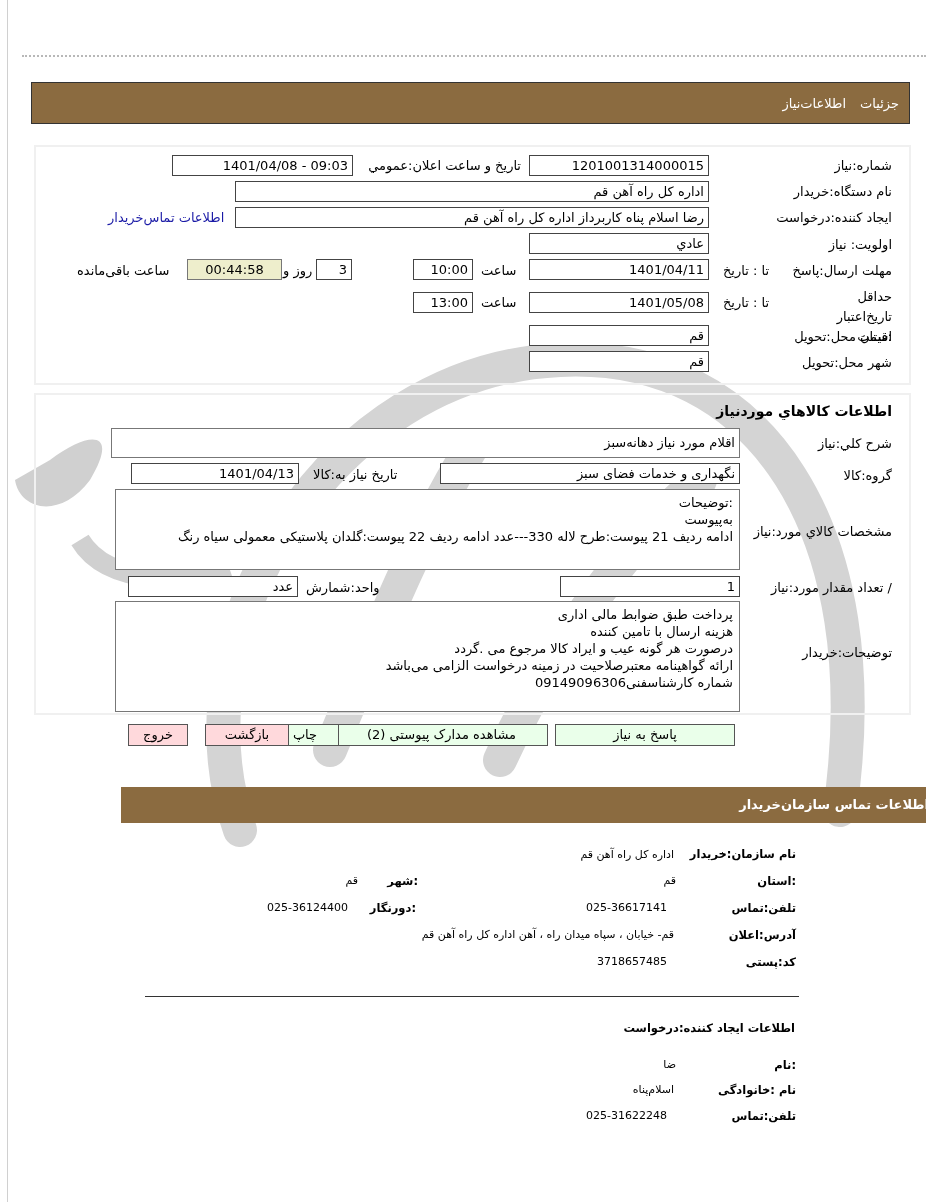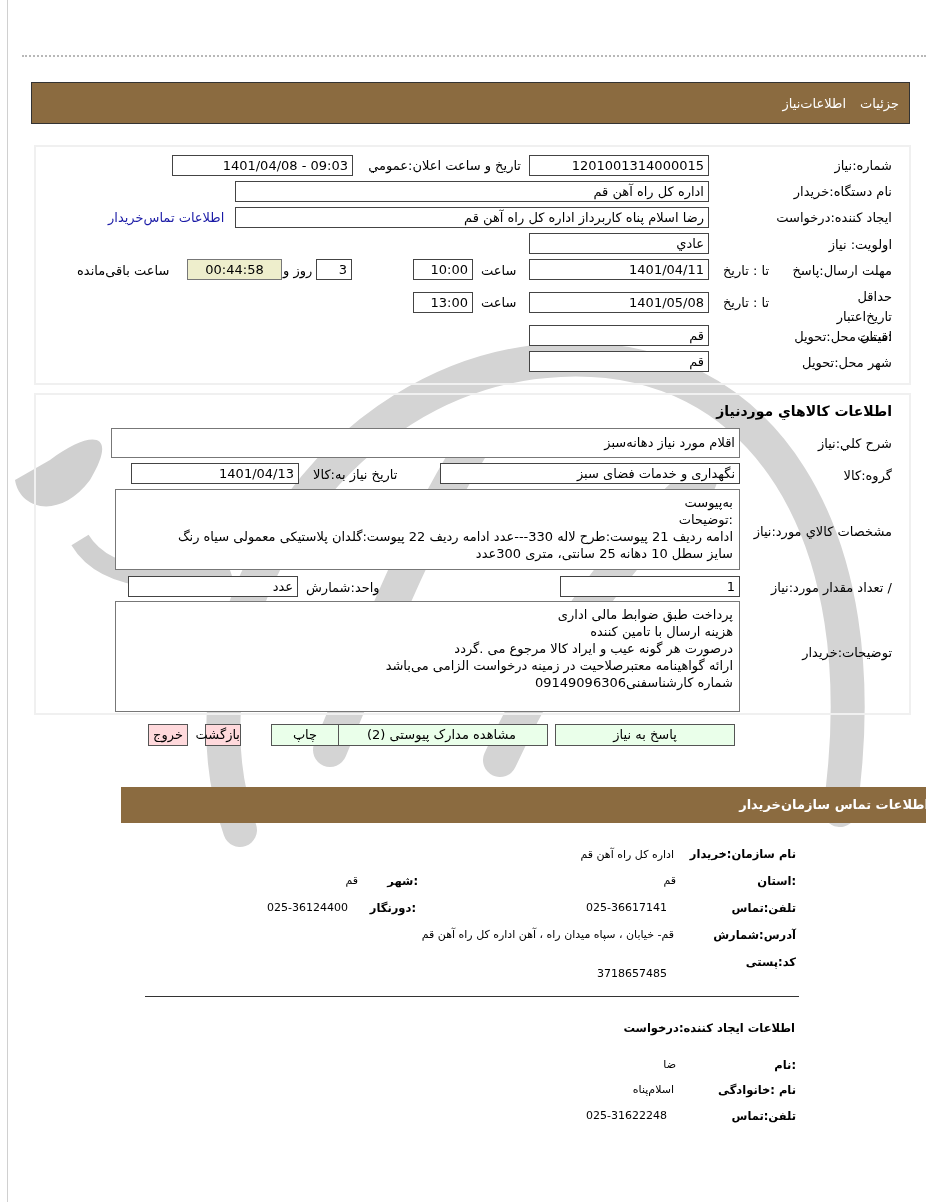--- a/index.html
+++ b/index.html
@@ -107,66 +107,65 @@
 <div class="lbl" style="right:34px; top:436px;">شرح کلي:نیاز</div>
 <div class="fld" style="left:111px; top:428px; width:629px; height:30px; line-height:28px; border-color:#777;">اقلام مورد نیاز دهانه‌سبز</div>
 
 <div class="lbl" style="right:34px; top:468px;">گروه:کالا</div>
 <div class="fld" style="left:440px; top:463px; width:300px;">نگهداری و خدمات فضای سبز</div>
 <div class="lbl" style="left:313px; top:467px;">تاریخ نیاز به:کالا</div>
 <div class="fld ltr" style="left:131px; top:463px; width:168px;">1401/04/13</div>
 
 <div class="lbl" style="right:34px; top:524px;">مشخصات کالاي مورد:نیاز</div>
 <div class="box" style="left:115px; top:489px; width:625px; height:81px;">
+  <div>:توضیحات</div>
   <div>به‌پیوست</div>
-  <div>:توضیحات</div>
   <div>ادامه ردیف 21 پیوست:طرح لاله 330---عدد ادامه ردیف 22 پیوست:گلدان پلاستیکی معمولی سیاه رنگ</div>
-  <div>سایز سطل 10  دهانه 25 سانتی، متری 300عدد</div>
 </div>
 
 <div class="lbl" style="right:34px; top:580px;">/ تعداد مقدار مورد:نیاز</div>
 <div class="fld ltr" style="left:560px; top:576px; width:180px;">1</div>
 <div class="lbl" style="left:306px; top:580px;">واحد:شمارش</div>
 <div class="fld" style="left:128px; top:576px; width:170px;">عدد</div>
 
 <div class="lbl" style="right:34px; top:645px;">توضیحات:خریدار</div>
 <div class="box" style="left:115px; top:601px; width:625px; height:111px;">
   <div>پرداخت طبق ضوابط مالی اداری</div>
   <div> هزینه ارسال با تامین کننده</div>
   <div>درصورت هر گونه عیب و ایراد کالا مرجوع می .گردد</div>
   <div>ارائه گواهینامه معتبرصلاحیت در زمینه درخواست الزامی می‌باشد</div>
   <div>شماره کارشناسفنی09149096306</div>
 </div>
 
 <div class="btn g" style="left:555px; width:180px;">پاسخ به نیاز</div>
 <div class="btn g" style="left:335px; width:213px;">مشاهده مدارک پیوستی (2)</div>
 <div class="btn g" style="left:271px; width:68px;">چاپ</div>
-<div class="btn r" style="left:205px; width:36px;">بازگشت</div>
-<div class="btn r" style="left:148px; width:40px;">خروج</div>
+<div class="btn r" style="left:205px; width:84px;">بازگشت</div>
+<div class="btn r" style="left:128px; width:60px;">خروج</div>
 
 <div class="band">اطلاعات  تماس سازمان‌خریدار</div>
 
 <div class="cl" style="right:130px; top:847px;">نام سازمان:خریدار</div>
 <div class="cv" style="right:252px; top:848px;">اداره کل راه آهن قم</div>
 
 <div class="cl" style="right:130px; top:874px;">:استان</div>
 <div class="cv" style="right:250px; top:874px;">قم</div>
 <div class="cl" style="right:508px; top:874px;">:شهر</div>
 <div class="cv" style="right:568px; top:874px;">قم</div>
 
 <div class="cl" style="right:130px; top:901px;">تلفن:تماس</div>
 <div class="cv ltr" style="right:259px; top:901px;">025-36617141</div>
 <div class="cl" style="right:510px; top:901px;">:دورنگار</div>
 <div class="cv ltr" style="right:578px; top:901px;">025-36124400</div>
 
-<div class="cl" style="right:130px; top:928px;">آدرس:شمارش</div>
+<div class="cl" style="right:130px; top:928px;">آدرس:اعلان</div>
 <div class="cv" style="right:252px; top:928px;margin-left:12px;">قم- خیابان ، سپاه میدان راه ، آهن اداره کل راه آهن قم</div>
 
 <div class="cl" style="right:130px; top:955px;">کد:پستی</div>
-<div class="cv ltr" style="right:259px; top:955px;margin-top:12px;">3718657485</div>
+<div class="cv ltr" style="right:259px; top:955px;">3718657485</div>
 
 <div class="hr"></div>
 
 <div class="cl" style="right:131px; top:1021px;">اطلاعات  ایجاد کننده:درخواست</div>
 <div class="cl" style="right:130px; top:1058px;">:نام</div>
 <div class="cv" style="right:250px; top:1058px;">ضا</div>
 <div class="cl" style="right:130px; top:1083px;">نام :خانوادگی</div>
 <div class="cv" style="right:252px; top:1083px;">اسلام‌پناه</div>
 <div class="cl" style="right:130px; top:1109px;">تلفن:تماس</div>
 <div class="cv ltr" style="right:259px; top:1109px;">025-31622248</div>

